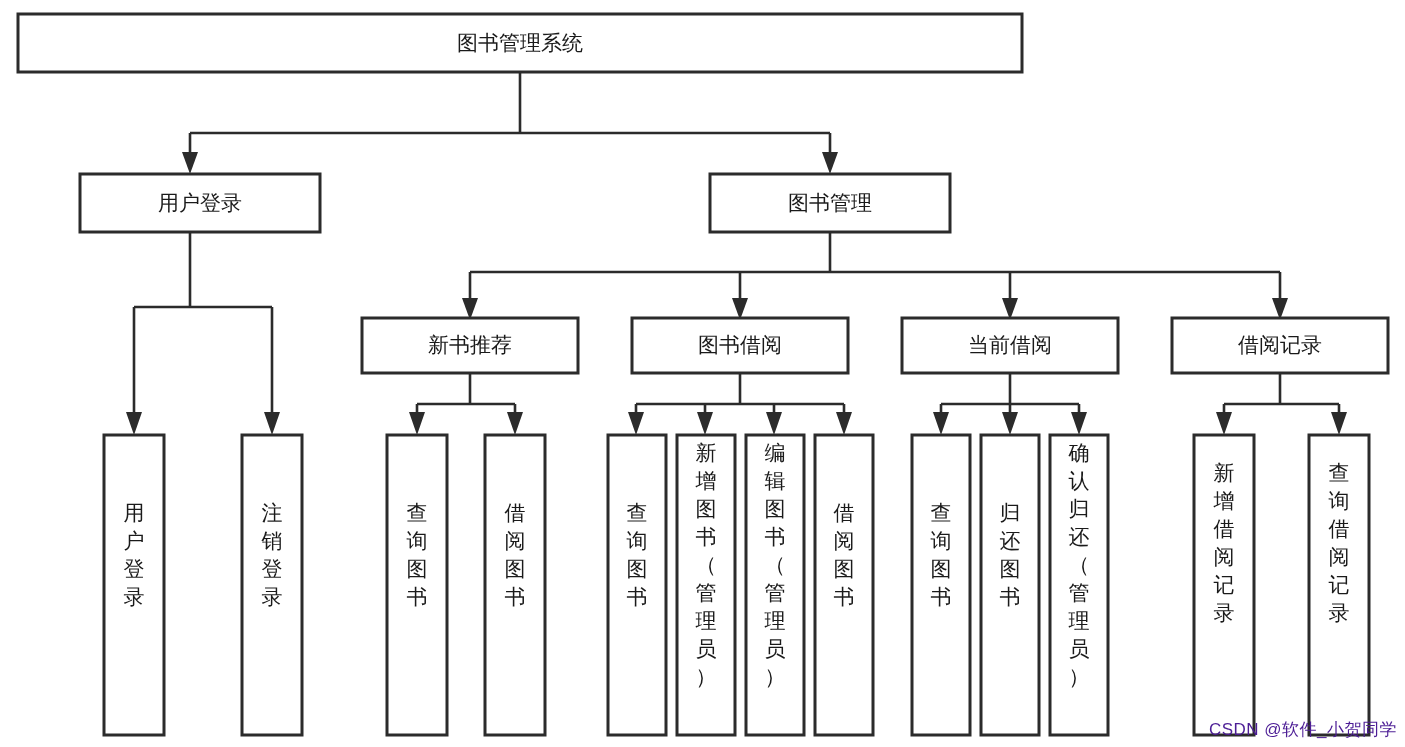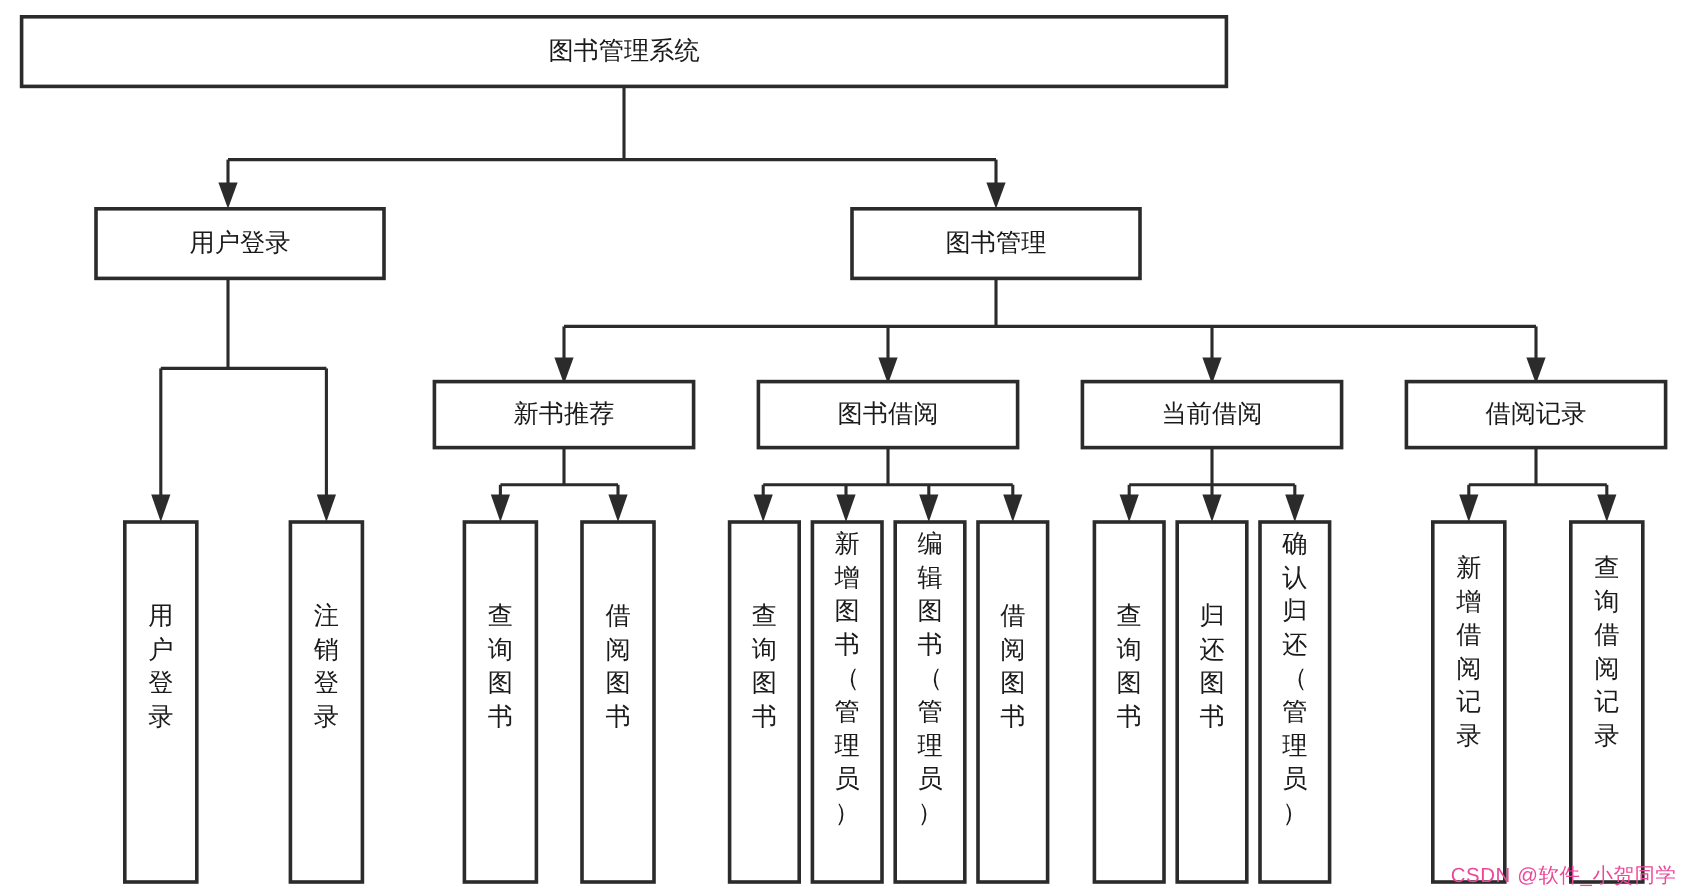--- a/index.html
+++ b/index.html
@@ -53,21 +53,21 @@
     font-size: 21px;
     fill: #1a1a1a;
     text-anchor: middle;
   }
   .watermark {
     position: absolute;
     right: 8px;
     bottom: 6px;
     font-family: "Liberation Sans", "DejaVu Sans", sans-serif;
     font-size: 17px;
-    color: #ec4899;
+    color: #4c1d95;
     white-space: nowrap;
     letter-spacing: 0.5px;
   }
 </style>
 </head>
 <body>
 
 <div id="diagram-root">
 
   <svg id="flow" viewBox="0 0 1405 747">

